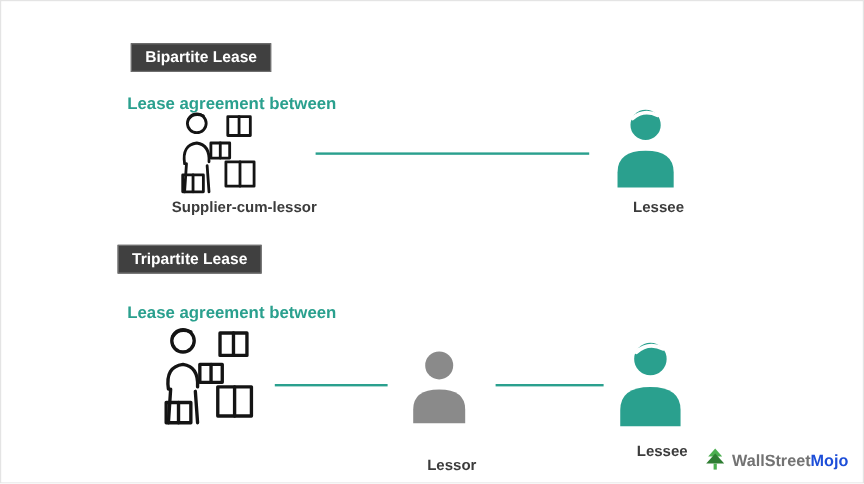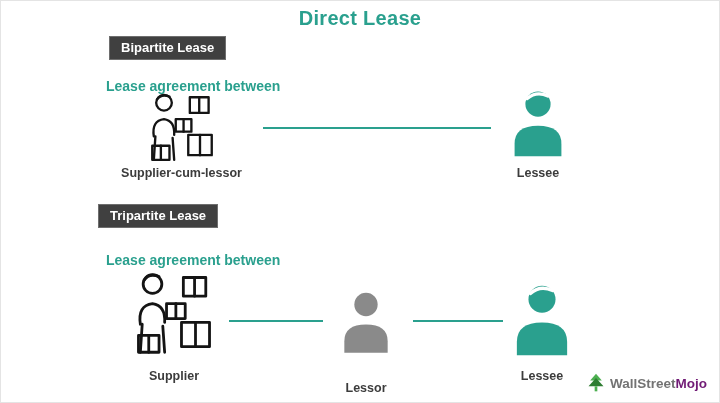--- a/index.html
+++ b/index.html
@@ -31,42 +31,41 @@
   .lessee1   { left:510px; top:88px;  width:54px; height:68px; }
   .supplier2 { left:130px; top:268px; width:86px; height:88px; }
   .lessor2   { left:340px; top:290px; width:50px; height:62px; }
   .lessee2   { left:512px; top:282px; width:58px; height:73px; }
   .connector { position:absolute; height:2px; background:#2aa08e; }
   .c1 { left:262px; top:126px; width:228px; }
   .c2 { left:228px; top:319px; width:94px; }
   .c3 { left:412px; top:319px; width:90px; }
   .node-label {
     position:absolute; font-weight:bold; font-size:12.5px; color:#3c3c3c;
-    text-align:center;
+    text-align:right;
   }
   .lab-supplier1 { left:98px;  top:165px; width:165px; }
   .lab-lessee1   { left:505px; top:165px; width:64px; }
   .lab-supplier2 { left:128px; top:368px; width:90px; }
   .lab-lessor    { left:334px; top:380px; width:62px; }
   .lab-lessee2   { left:510px; top:368px; width:62px; }
   .logo {
     position:absolute; right:12px; bottom:8px;
     display:flex; align-items:center; gap:4px;
     font-size:13.5px; font-weight:bold;
   }
   .logo svg { width:20px; height:22px; display:block; }
   .logo-dark  { color:#737373; }
-  .logo-green { color:#701a75; }
+  .logo-green { color:#1d4ed8; }
 </style>
 </head>
 <body>
 
 <div class="canvas">
 
-  <h1 class="title">Direct Lease</h1>
 
   <div class="badge badge1">Bipartite Lease</div>
   <div class="subtitle subtitle1">Lease agreement between</div>
 
   <span class="icon supplier1">
     <svg viewBox="0 0 92 92" fill="none" stroke="#141414" stroke-width="3" stroke-linecap="round" stroke-linejoin="round">
       <circle cx="23" cy="15" r="10"></circle>
       <path d="M14 11 q5 -8 16 -4"></path>
       <path d="M10 58 q-3 -20 13 -22 q14 2 13 20"></path>
       <path d="M12 58 l-2 30 m24 -28 l2 28"></path>
@@ -126,21 +125,20 @@
   <div class="connector c3"></div>
 
   <span class="icon lessee2">
     <svg viewBox="0 0 60 74">
       <circle cx="30" cy="16" r="14" fill="#2aa08e"></circle>
       <path d="M18 10 Q28 1 41 7" stroke="#ffffff" stroke-width="3.5" fill="none" stroke-linecap="round"></path>
       <path d="M4 74 L4 60 Q4 40 30 40 Q56 40 56 60 L56 74 Z" fill="#2aa08e"></path>
     </svg>
   </span>
 
-  <div class="node-label lab-supplier2">Supplier</div>
   <div class="node-label lab-lessor">Lessor</div>
   <div class="node-label lab-lessee2">Lessee</div>
 
   <div class="logo">
     <svg viewBox="0 0 24 24">
       <polygon points="12,1 5,9 19,9" fill="#4caf50"></polygon>
       <polygon points="12,6 3,16 21,16" fill="#2e7d32"></polygon>
       <rect x="10.4" y="16" width="3.2" height="6" fill="#4caf50"></rect>
     </svg>
     <span>

